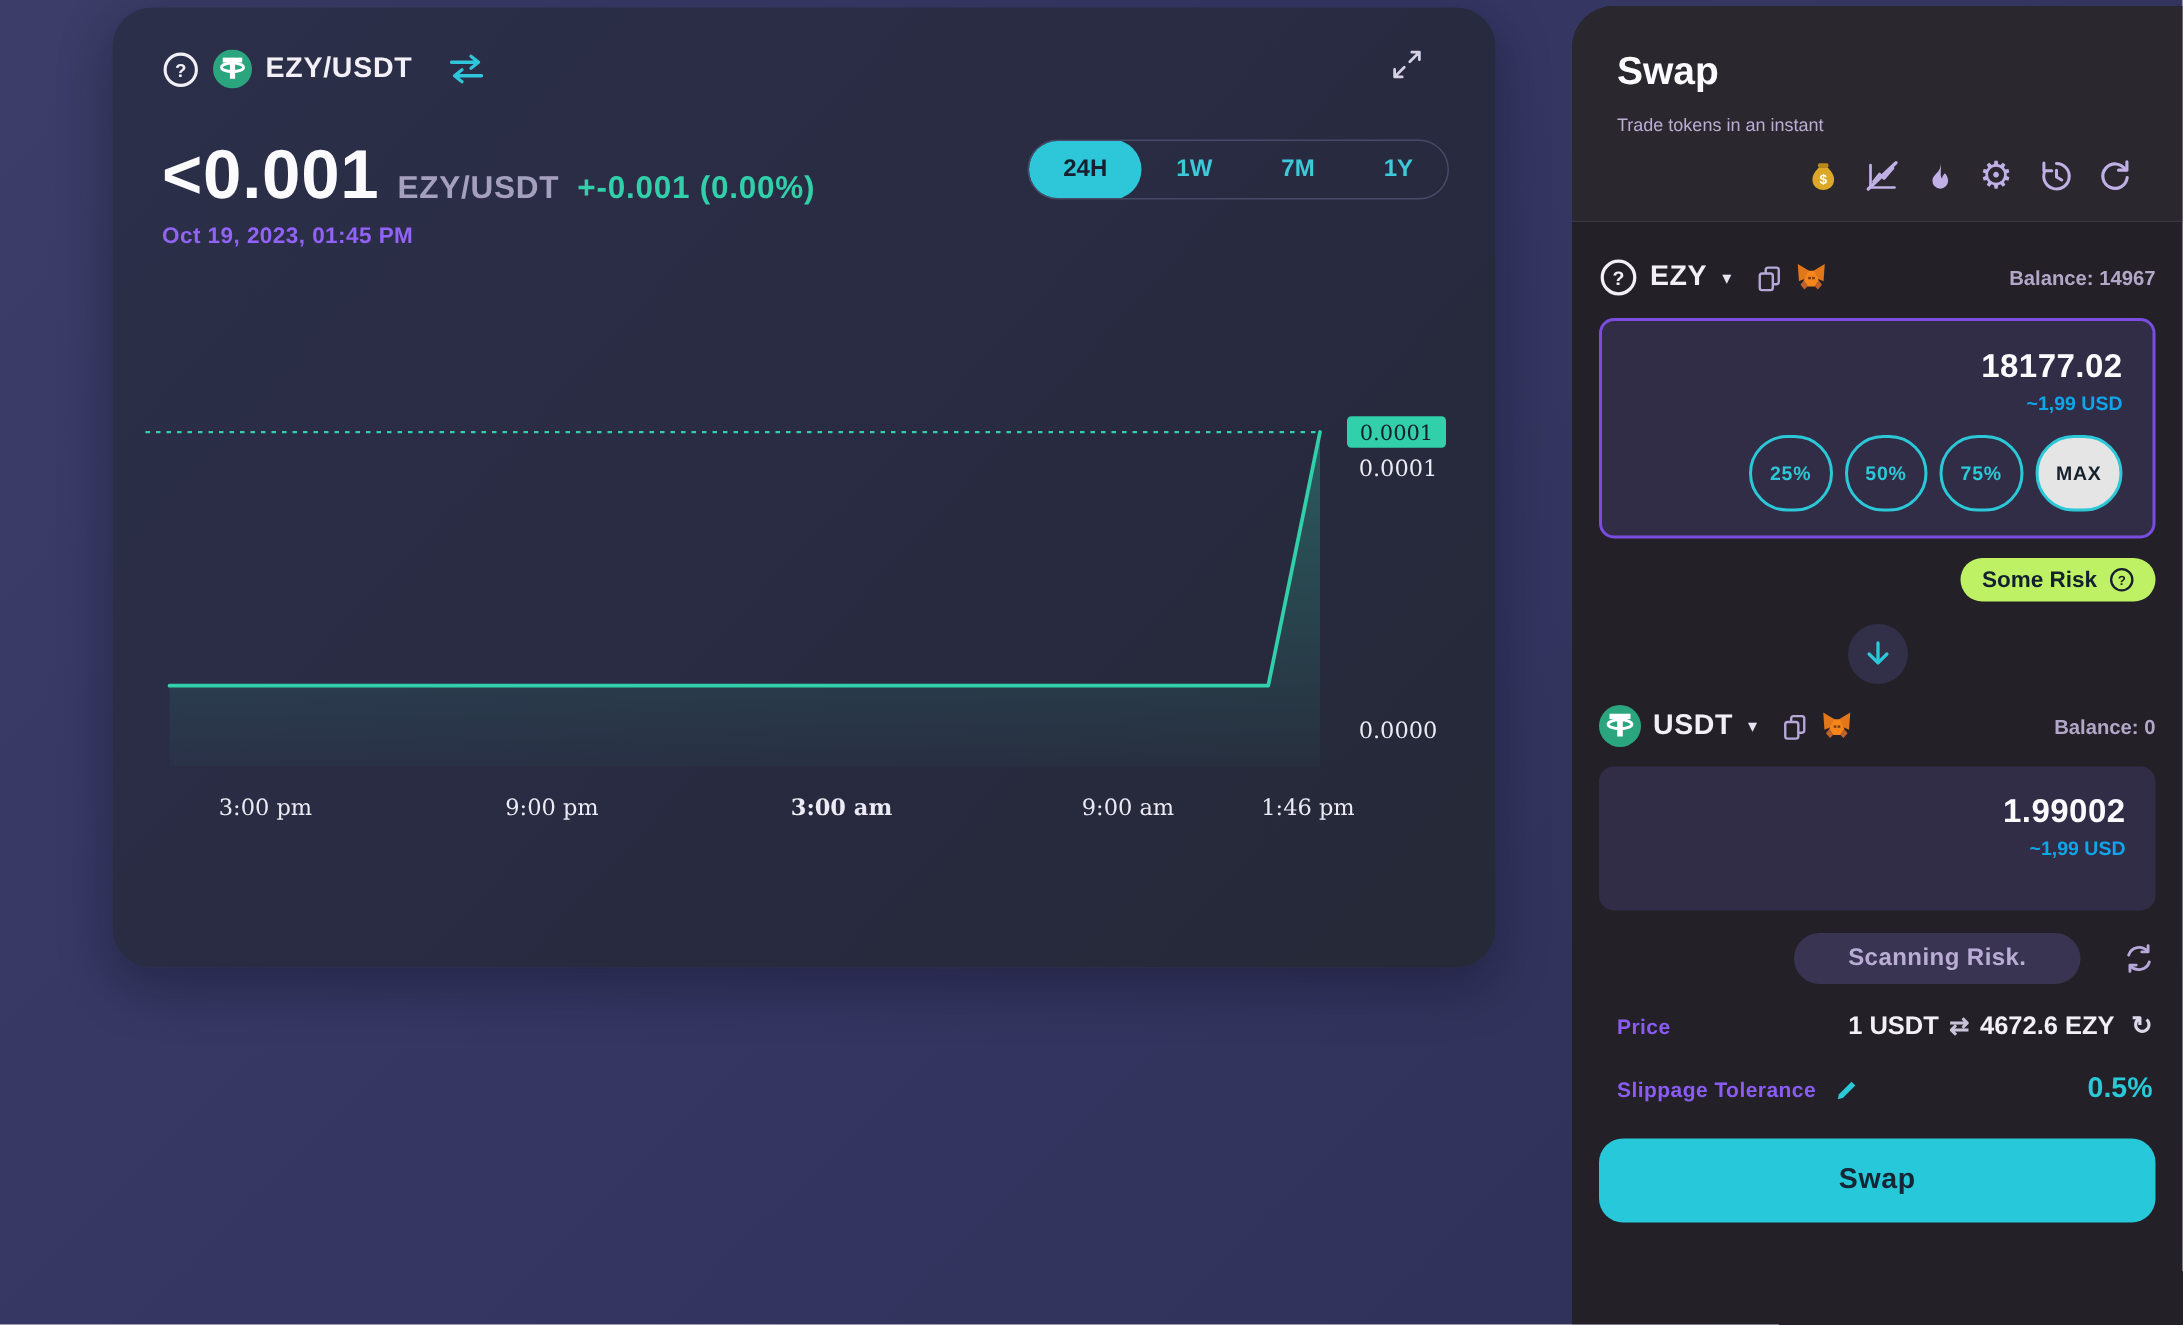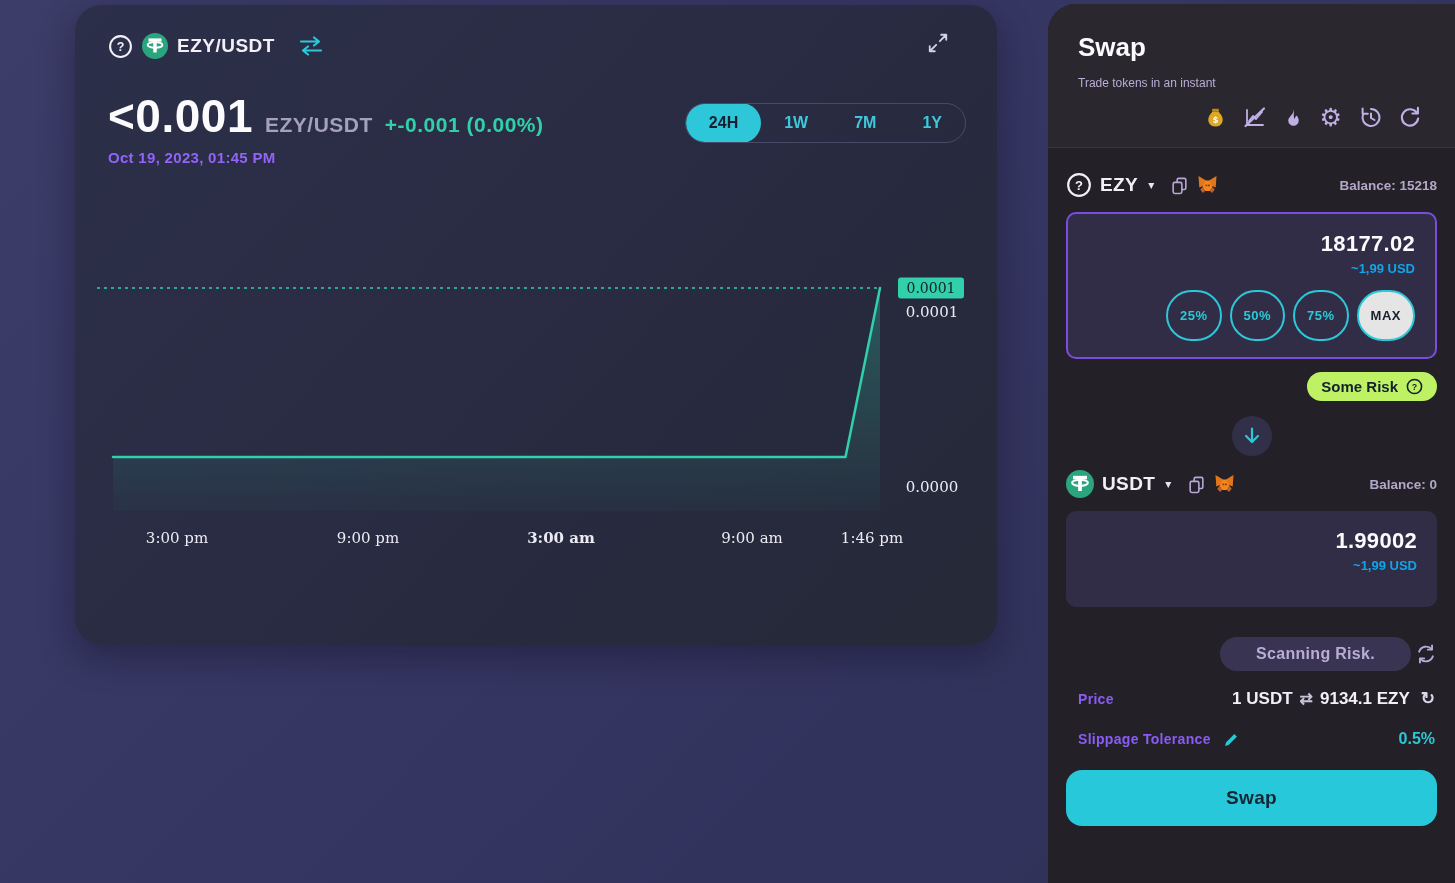--- a/index.html
+++ b/index.html
@@ -20,21 +20,21 @@
   .card-header{ position:absolute; top:28px; left:33px; display:flex; align-items:center; gap:9px; }
   .pair-label{ font-size:19px; font-weight:bold; letter-spacing:.5px; color:#f2eff7; }
   .icon-btn{ cursor:pointer; display:inline-flex; align-items:center; justify-content:center; }
   .expand-btn{ position:absolute; top:27px; right:48px; }
   .price-block{ position:absolute; top:84px; left:33px; }
   .price-line{ display:flex; align-items:baseline; gap:12px; }
   .big-price{ font-size:46px; font-weight:bold; color:#fbfafd; letter-spacing:.5px; }
   .pair-sub{ font-size:21px; font-weight:bold; color:#a5a0bd; letter-spacing:.5px; }
   .price-change{ font-size:21px; font-weight:bold; color:#31d0aa; letter-spacing:.5px; }
   .price-date{ margin-top:6px; font-size:15px; font-weight:600; color:#9263f7; letter-spacing:.3px; }
-  .range-tabs{ position:absolute; top:98px; right:31px; display:flex; align-items:center;
+  .range-tabs{ position:absolute; top:88px; right:31px; display:flex; align-items:center;
     border:1px solid #474a66; border-radius:22px; height:40px; overflow:hidden; }
   .range-tab{ padding:0 23px; height:40px; display:flex; align-items:center; font-size:16px;
     font-weight:bold; color:#3ec9da; cursor:pointer; border-radius:22px; }
   .range-tab.active{ background:#2ec7d9; color:#17202e; }
   .chart-svg{ position:absolute; left:0; top:0; }
   .axis-text{ font-family:"DejaVu Serif", serif; font-size:15px; fill:#eceaf4; }
   .axis-text.bold{ font-weight:bold; }
   .cur-label-text{ font-family:"DejaVu Serif", serif; font-size:14px; fill:#13202b; }
 
   
@@ -64,31 +64,31 @@
     font-weight:bold; color:#2bc8d8; background:transparent; cursor:pointer;
     font-family:"Liberation Sans",sans-serif; letter-spacing:.5px; }
   .pct-btn.max{ background:#e5e5e5; color:#17212d; border-color:#2bc8d8; }
   .risk-row{ margin-top:13px; display:flex; justify-content:flex-end; }
   .risk-badge{ background:#bef264; border-radius:999px; padding:6px 14px; display:flex; gap:8px;
     align-items:flex-end; font-size:15px; font-weight:bold; color:#13202e; cursor:pointer; }
   .arrow-row{ margin-top:15px; display:flex; justify-content:center; }
   .arrow-circle{ width:40px; height:40px; border-radius:50%; background:#322f49; display:flex;
     align-items:center; justify-content:center; cursor:pointer; }
   .row-gap{ margin-top:13px; }
-  .scan-row{ margin-top:30px; display:flex; justify-content:flex-end; align-items:center; gap:4px; }
+  .scan-row{ margin-top:15px; display:flex; justify-content:flex-end; align-items:center; gap:28px; }
   .scan-pill{ background:#3a3453; border-radius:22px; padding:8px 36px; font-size:16px;
     font-weight:bold; color:#b9add6; letter-spacing:.3px; }
   .price-row{ margin-top:17px; display:flex; align-items:center; padding:0 2px 0 12px; }
   .row-label{ font-size:14px; font-weight:bold; color:#8a5cf5; letter-spacing:.3px; }
   .price-value{ margin-left:auto; display:flex; align-items:center; gap:7px; font-size:17px;
     font-weight:600; color:#f2eff7; }
   .exch-glyph{ color:#c9c3da; font-size:16px; }
   .mini-refresh{ font-size:17px; color:#dcd8ea; margin-left:4px; cursor:pointer; }
   .slippage-row{ margin-top:21px; display:flex; align-items:center; padding:0 2px 0 12px; }
-  .slip-value{ margin-left:auto; font-size:16px; font-weight:bold; color:#2bc8d8; }
+  .slip-value{ margin-left:auto; font-size:19px; font-weight:bold; color:#2bc8d8; }
   .swap-btn{ margin-top:22px; width:100%; height:56px; border:none; border-radius:16px;
     background:#27c8d9; color:#142534; font-size:19px; font-weight:bold; cursor:pointer;
     font-family:"Liberation Sans",sans-serif; letter-spacing:.4px; }
 </style>
 </head>
 <body>
 
 <div class="chart-card">
 
   <svg class="chart-svg" width="922" height="640" viewBox="0 0 922 640">
@@ -226,21 +226,21 @@
         <svg width="21" height="20" viewBox="0 0 20 20">
             <polygon points="1,1 8.5,5.5 6.5,10.5 1.8,12.5" fill="#e2761b"></polygon>
             <polygon points="19,1 11.5,5.5 13.5,10.5 18.2,12.5" fill="#e2761b"></polygon>
             <polygon points="8,5.5 12,5.5 15,12 12.5,16 7.5,16 5,12" fill="#f6851b"></polygon>
             <polygon points="5,12 7.5,16 5.5,18 2.8,14.8" fill="#c0622a"></polygon>
             <polygon points="15,12 12.5,16 14.5,18 17.2,14.8" fill="#c0622a"></polygon>
             <rect x="8" y="9.6" width="1.8" height="1.6" fill="#763d16"></rect>
             <rect x="10.6" y="9.6" width="1.8" height="1.6" fill="#763d16"></rect>
           </svg>
       </span>
-      <span class="balance">Balance: 15218</span>
+      <span class="balance">Balance: 14967</span>
     </div>
 
     
     <div class="input-card bordered">
       <input class="amount" readonly="" value="18177.02" style="">
       <div class="usd-sub">~1,99 USD</div>
       <div class="pct-row">
         <button class="pct-btn">25%</button>
         <button class="pct-btn">50%</button>
         <button class="pct-btn">75%</button>
@@ -319,21 +319,21 @@
           </svg>
       </span>
     </div>
 
     
     <div class="price-row">
       <span class="row-label">Price</span>
       <span class="price-value">
         <span>1 USDT</span>
         <span class="exch-glyph">⇄</span>
-        <span>9134.1 EZY</span>
+        <span>4672.6 EZY</span>
         <span class="mini-refresh">↻</span>
       </span>
     </div>
 
     
     <div class="slippage-row">
       <span class="row-label">Slippage Tolerance</span>
       <span class="icon-btn" style="margin-left:12px">
         <svg width="17" height="17" viewBox="0 0 24 24">
             <path d="M3 21 l1.2 -4.8 L16 4.4 l3.6 3.6 L7.8 19.8 z" fill="#2bc8d8"></path>

